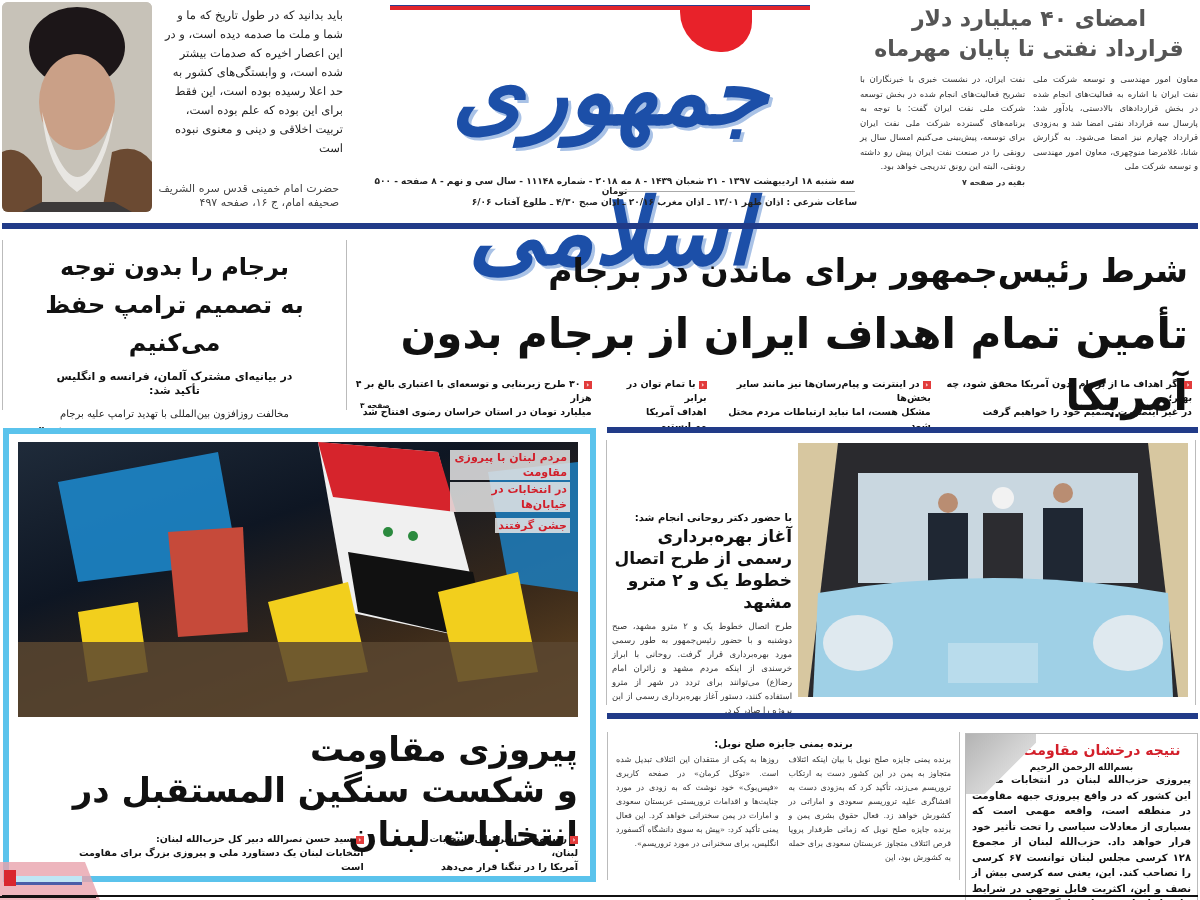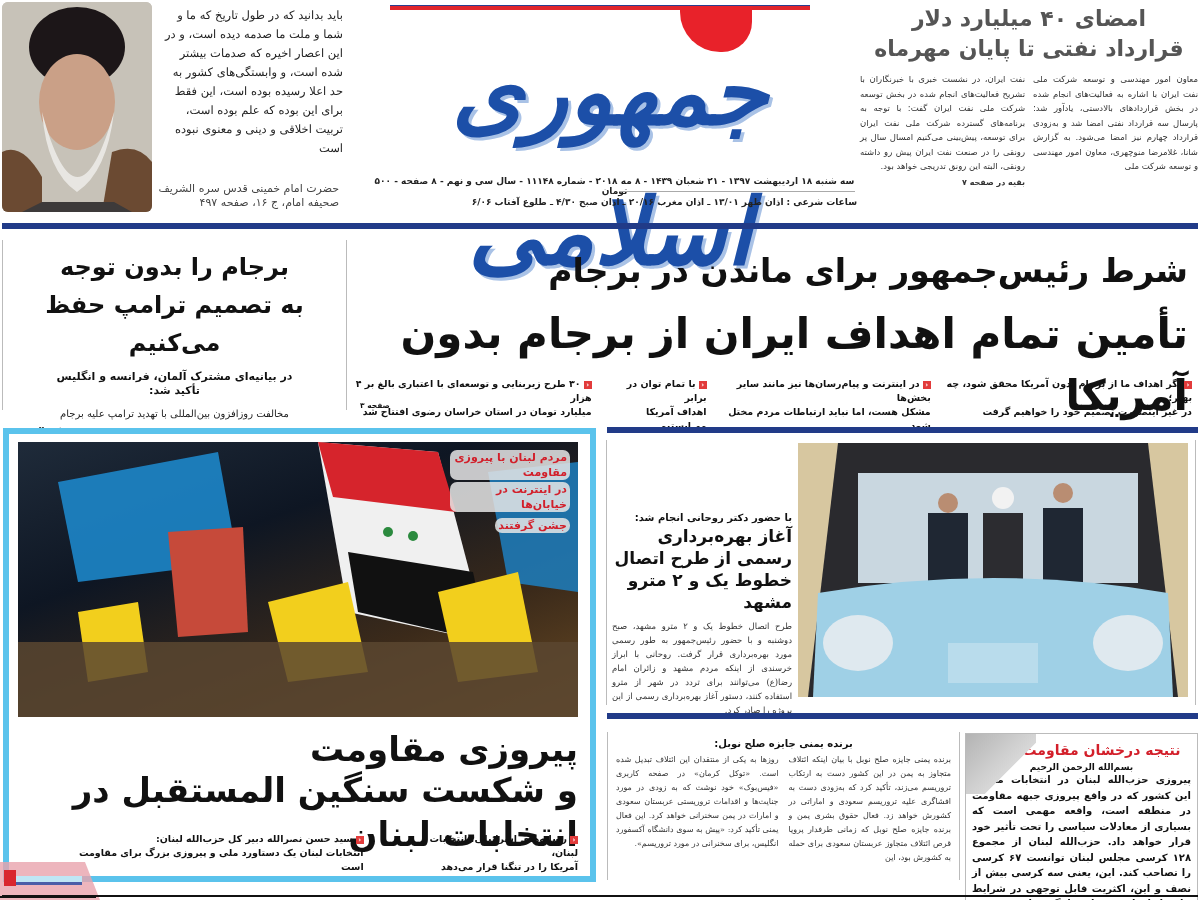--- a/index.html
+++ b/index.html
@@ -47,21 +47,21 @@
   #bullets { left: 355px; top: 377px; width: 843px; display: flex; flex-direction: row; gap: 14px; padding-right: 6px; }
   .bullet { font-size: 9.5px; font-weight: bold; line-height: 14px; text-align: right; }
   .mk { display: inline-block; width: 8px; height: 8px; background: #e23b3b; color: #fff; font-size: 7px; line-height: 8px; text-align: center; margin-left: 3px; vertical-align: middle; }
   #bullets-page { left: 360px; top: 401px; font-size: 7.5px; font-weight: bold; }
 
   
   #leb-frame { left: 3px; top: 428px; width: 593px; height: 454px; border: 6px solid #5bc3ec; }
   #leb-photo { left: 18px; top: 442px; width: 560px; height: 275px; overflow: hidden;
      background: linear-gradient(160deg, #1f2b3a 0%, #0e1623 35%, #3b2a1a 70%, #6b4b23 100%); }
   #leb-caption { position: absolute; right: 8px; top: 8px; width: 120px; text-align: right; }
-  #leb-caption span { display: inline-block; background: rgba(230,230,230,0.85); color: #d21f2a; font-size: 11px; font-weight: bold; padding: 0 3px; margin-bottom: 2px; line-height: 15px; border-radius: 7px; }
+  #leb-caption span { display: inline-block; background: rgba(230,230,230,0.85); color: #d21f2a; font-size: 11px; font-weight: bold; padding: 0 3px; margin-bottom: 2px; line-height: 15px; }
   #leb-h1 { left: 25px; top: 727px; width: 553px; font-size: 34px; font-weight: 900; text-align: right; line-height: 44px; }
   #leb-h2 { left: 25px; top: 768px; width: 553px; font-size: 34px; font-weight: 900; text-align: right; line-height: 44px; }
   #leb-bullets { left: 60px; top: 832px; width: 518px; display: flex; gap: 40px; }
   #leb-bullets .bullet { font-size: 9.5px; }
 
   #jamaran-logo { left: 0; top: 862px; width: 100px; height: 38px; }
 
   
   #metro-box { left: 606px; top: 440px; width: 590px; height: 265px; border-left: 1px solid #bbb; border-right: 1px solid #bbb; }
   #metro-photo { left: 798px; top: 443px; width: 390px; height: 254px; overflow: hidden;
@@ -180,21 +180,21 @@
       <circle cx="395" cy="94" r="5" fill="#2b8a3e"></circle>
     <path d="M470 30 L560 20 L560 150 L490 140 Z" fill="#1d7fc0" opacity="0.85"></path>
     <path d="M150 90 L225 85 L230 190 L160 195 Z" fill="#c64a3a"></path>
     <path d="M250 160 L330 140 L350 230 L270 240 Z" fill="#f2cf1d"></path>
     <path d="M420 150 L500 130 L520 230 L440 240 Z" fill="#f2cf1d"></path>
     <path d="M60 170 L120 160 L130 230 L70 240 Z" fill="#f2cf1d"></path>
     <rect x="0" y="200" width="560" height="75" fill="#5a4630" opacity="0.85"></rect>
   </svg>
   <div id="leb-caption">
     <span>مردم لبنان با پیروزی مقاومت</span>
-    <span>در اینترنت در خیابان‌ها</span>
+    <span>در انتخابات در خیابان‌ها</span>
     <span>جشن گرفتند</span>
   </div>
 </div>
 <div id="leb-h1" class="abs">پیروزی مقاومت</div>
 <div id="leb-h2" class="abs">و شکست سنگین المستقبل در انتخابات لبنان</div>
 <div id="leb-bullets" class="abs">
   <div class="bullet">
     <div><span class="mk">‹</span><span>رسانه‌های اسرائیلی: انتخابات لبنان،</span></div>
     <div>آمریکا را در تنگنا قرار می‌دهد</div>
   </div>

